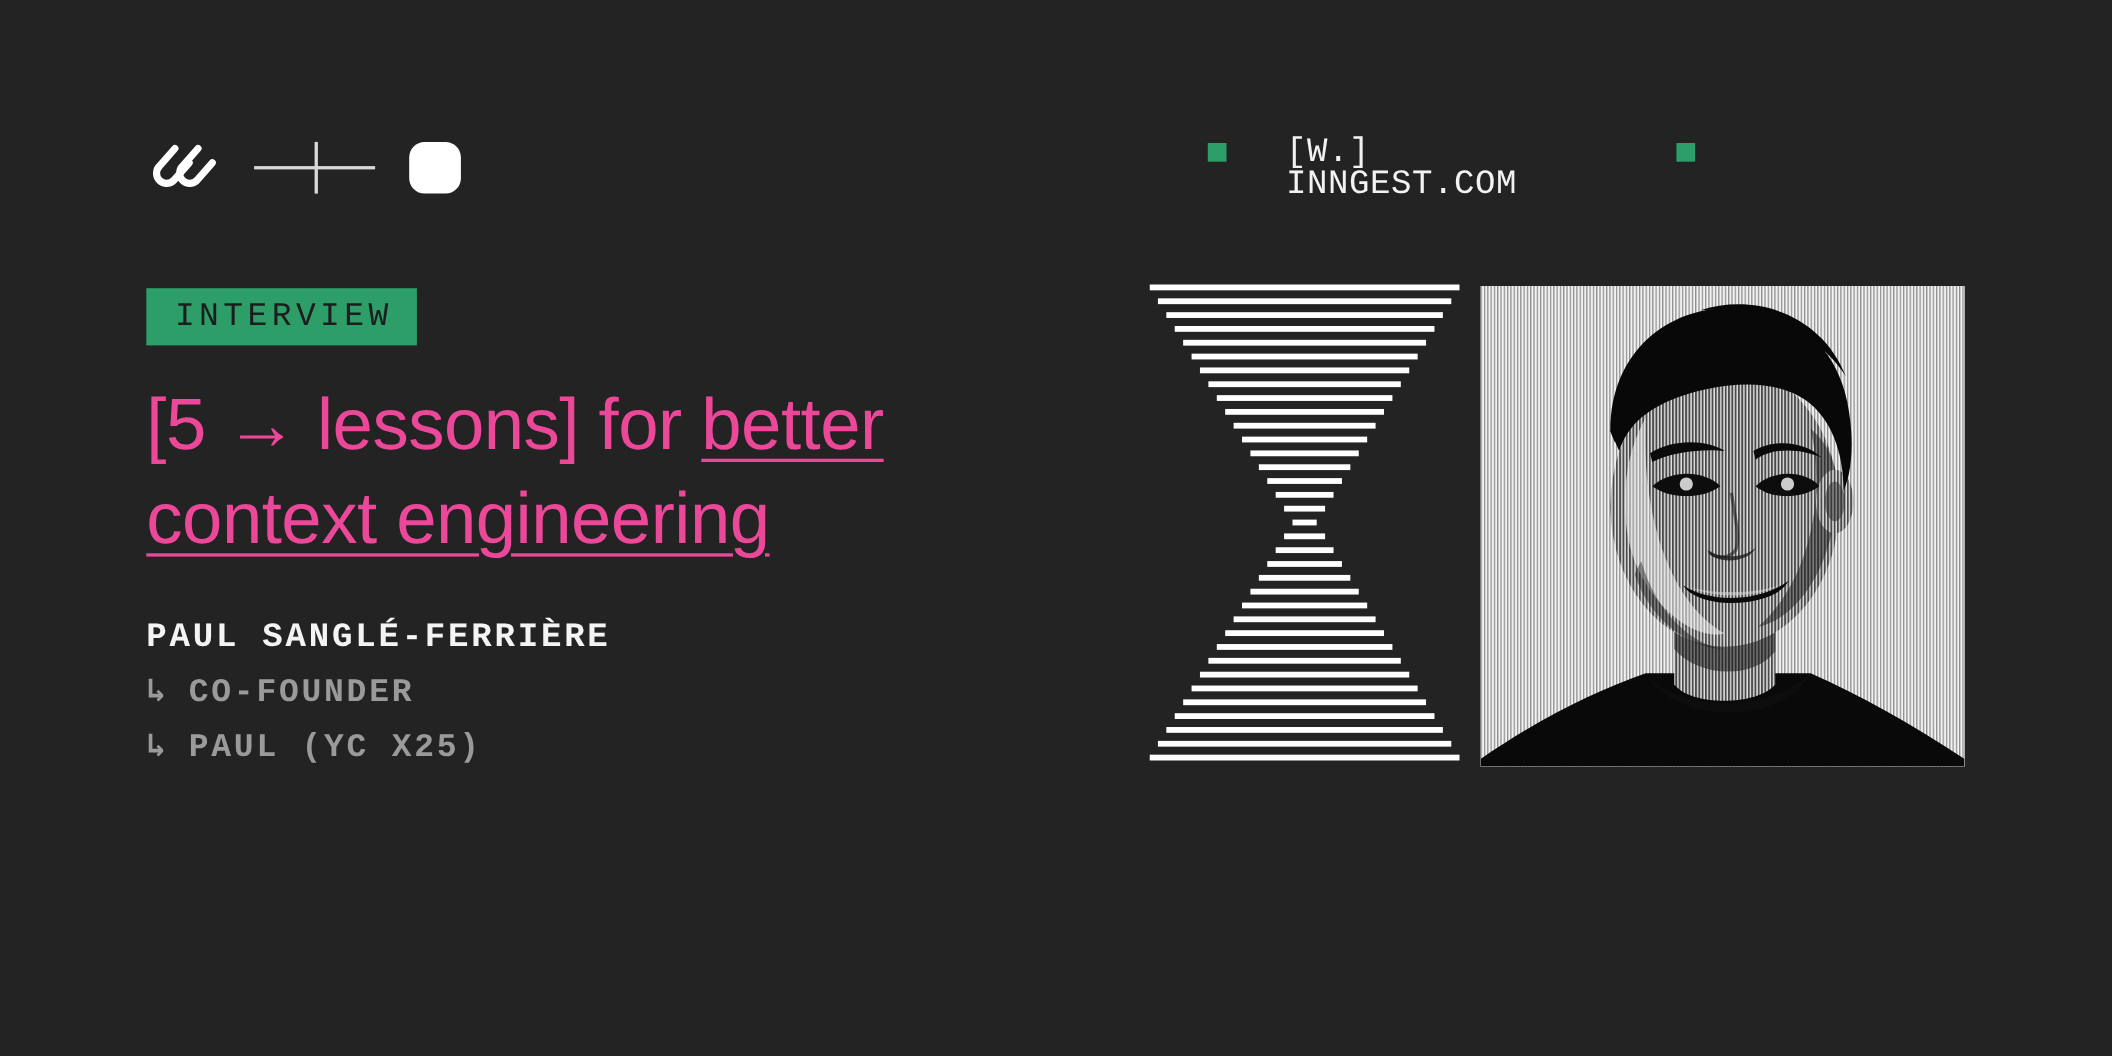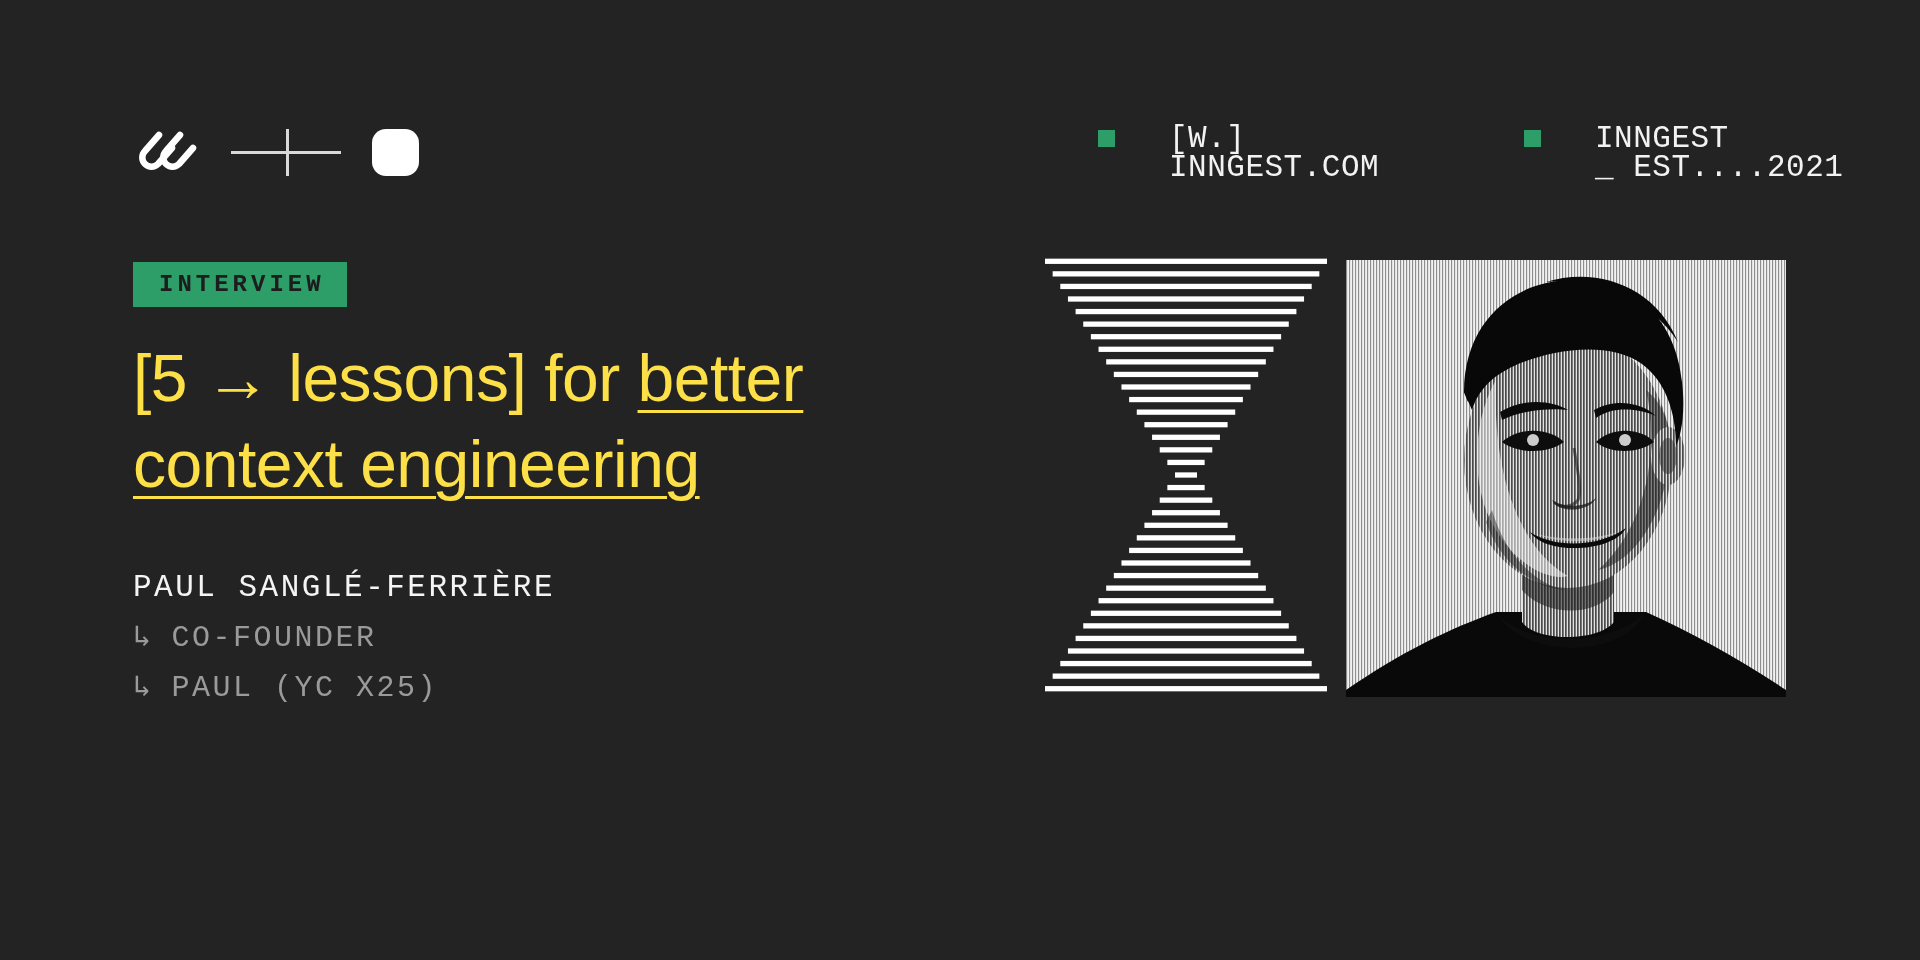--- a/index.html
+++ b/index.html
@@ -82,44 +82,45 @@
     position:absolute;
     left:133px; top:262px;
     width:820px;
   }
 
   .badge {
     display:inline-block;
     background:#2e9e68;
     color:#1d1d1d;
     font-family:"Liberation Mono", monospace;
-    font-size:24px;
-    font-weight:700;
+    font-size:30px;
+    font-weight:400;
     letter-spacing:4px;
     padding:9px 22px 9px 26px;
   }
 
   .headline {
     margin-top:28px;
     font-size:66px;
     line-height:86px;
     font-weight:400;
     letter-spacing:-0.5px;
-    color:#fde047;
+    color:#ec4899;
     white-space:pre-wrap;
   }
   .headline .u {
     text-decoration:underline;
     text-decoration-thickness:3px;
     text-underline-offset:9px;
   }
 
   .byline {
-    margin-top:63px;
+    margin-top:48px;
     font-family:"Liberation Mono", monospace;
+    font-weight:bold;
   }
   .byline-name {
     font-size:31px;
     letter-spacing:2.5px;
     color:#f4f4f4;
     white-space:pre;
   }
   .byline-row {
     margin-top:13px;
     font-size:30px;
@@ -170,22 +171,20 @@
   </div>
 
   <div class="meta-block meta-w">
     <div class="meta-dot"></div>
     <div class="meta-lines"><span>[W.]</span>
 <span>INNGEST.COM</span></div>
   </div>
 
   <div class="meta-block meta-est">
     <div class="meta-dot"></div>
-    <div class="meta-lines"><span>INNGEST</span>
-<span>_ EST....2021</span></div>
   </div>
 
 </div>
 
 <div class="left-col">
 
   <div class="badge">INTERVIEW</div>
 
   <div class="headline"><span>[5 → lessons] for </span><span class="u">better</span>
 <span class="u">context engineering</span></div>

